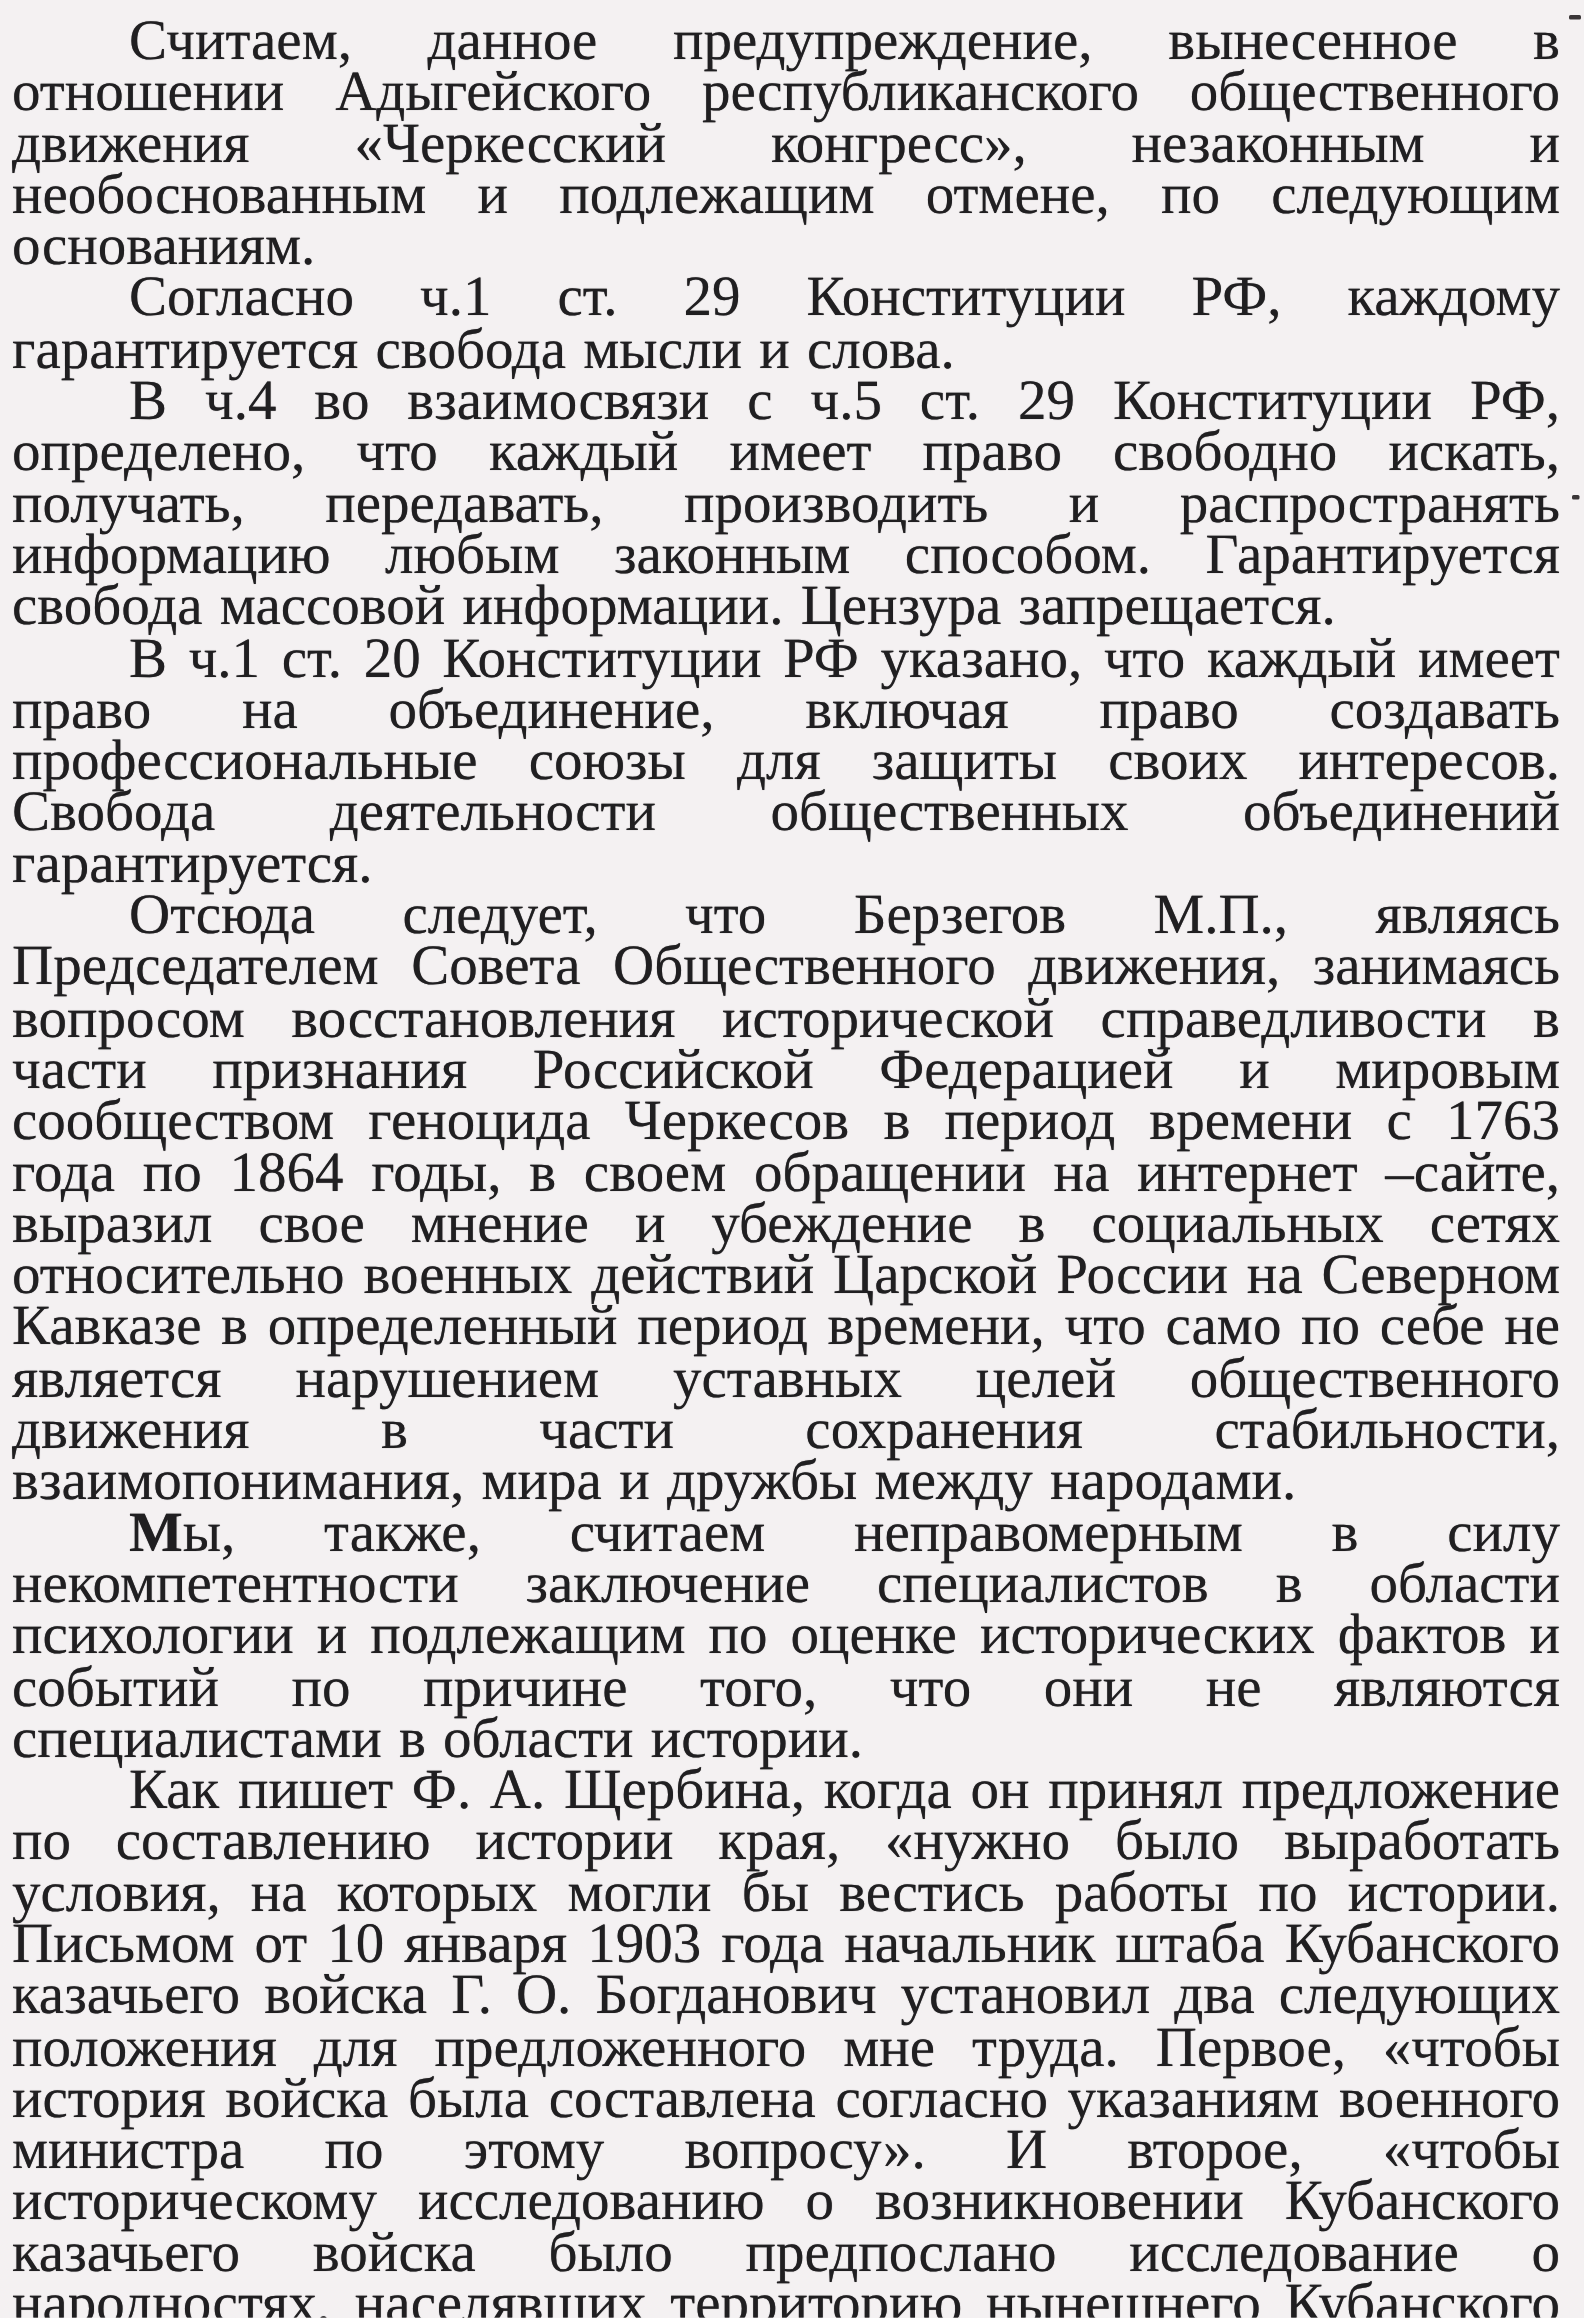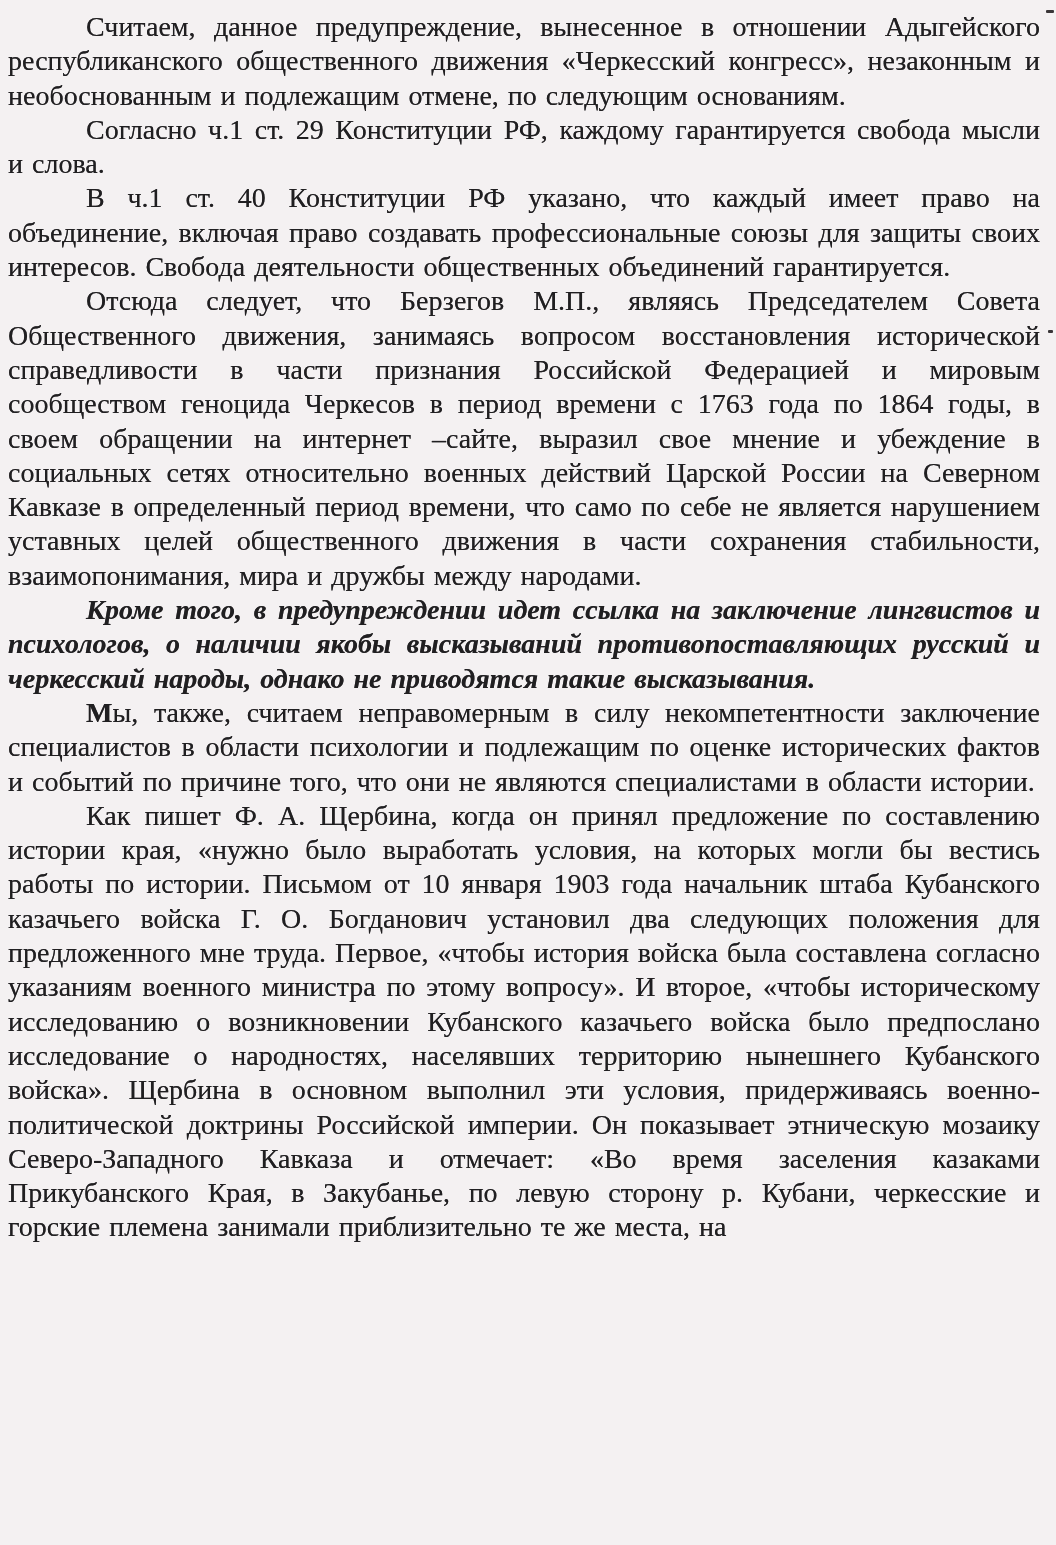--- a/index.html
+++ b/index.html
@@ -12,21 +12,21 @@
     height: 1545px;
     overflow: hidden;
   }
   .page {
     box-sizing: border-box;
     width: 1056px;
     height: 1545px;
     padding: 10px 16px 4px 8px;
     background: #f4f1f2;
     font-family: "Liberation Serif", "DejaVu Serif", serif;
-    font-size: 28px;
+    font-size: 38px;
     line-height: 34.3px;
     color: #201f21;
     text-align: justify;
     word-spacing: 2px;
     text-shadow: 0 0 0.5px rgba(32,31,33,0.75);
   }
   .page p {
     margin: 0;
     padding: 0;
     text-indent: 78px;
@@ -48,21 +48,21 @@
   .speck-2 { top: 330px; right: 3px; width: 5px; height: 3px; }
   .wrap { position: relative; }
 </style>
 </head>
 <body>
 
 <div class="wrap">
   <div class="page">
     <p>Считаем, данное предупреждение, вынесенное в отношении Адыгейского республиканского общественного движения «Черкесский конгресс», незаконным и необоснованным и подлежащим отмене, по следующим основаниям.</p>
     <p>Согласно ч.1 ст. 29 Конституции РФ, каждому гарантируется свобода мысли и слова.</p>
-    <p>В ч.1 ст. 40 Конституции РФ указано, что каждый имеет право на объединение, включая право создавать профессиональные союзы для защиты своих интересов. Свобода деятельности общественных объединений гарантируется.</p>
+    <p>В ч.4 во взаимосвязи с ч.5 ст. 29 Конституции РФ, определено, что каждый имеет право свободно искать, получать, передавать, производить и распространять информацию любым законным способом. Гарантируется свобода массовой информации. Цензура запрещается.</p>
+    <p>В ч.1 ст. 20 Конституции РФ указано, что каждый имеет право на объединение, включая право создавать профессиональные союзы для защиты своих интересов. Свобода деятельности общественных объединений гарантируется.</p>
     <p>Отсюда следует, что Берзегов М.П., являясь Председателем Совета Общественного движения, занимаясь вопросом восстановления исторической справедливости в части признания Российской Федерацией и мировым сообществом геноцида Черкесов в период времени с 1763 года по 1864 годы, в своем обращении на интернет –сайте, выразил свое мнение и убеждение в социальных сетях относительно военных действий Царской России на Северном Кавказе в определенный период времени, что само по себе не является нарушением уставных целей общественного движения в части сохранения стабильности, взаимопонимания, мира и дружбы между народами.</p>
-    <p class="para-bold-italic">Кроме того, в предупреждении идет ссылка на заключение лингвистов и психологов, о наличии якобы высказываний противопоставляющих русский и черкесский народы, однако не приводятся такие высказывания.</p>
     <p><span class="lead-bold">М</span><span>ы, также, считаем неправомерным в силу некомпетентности заключение специалистов в области психологии и подлежащим по оценке исторических фактов и событий по причине того, что они не являются специалистами в области истории.</span></p>
     <p>Как пишет Ф. А. Щербина, когда он принял предложение по составлению истории края, «нужно было выработать условия, на которых могли бы вестись работы по истории. Письмом от 10 января 1903 года начальник штаба Кубанского казачьего войска Г. О. Богданович установил два следующих положения для предложенного мне труда. Первое, «чтобы история войска была составлена согласно указаниям военного министра по этому вопросу». И второе, «чтобы историческому исследованию о возникновении Кубанского казачьего войска было предпослано исследование о народностях, населявших территорию нынешнего Кубанского войска». Щербина в основном выполнил эти условия, придерживаясь военно-политической доктрины Российской империи. Он показывает этническую мозаику Северо-Западного Кавказа и отмечает: «Во время заселения казаками Прикубанского Края, в Закубанье, по левую сторону р. Кубани, черкесские и горские племена занимали приблизительно те же места, на</p>
   </div>
   <div class="speck speck-1"></div>
   <div class="speck speck-2"></div>
 </div>
 
 </body></html>

